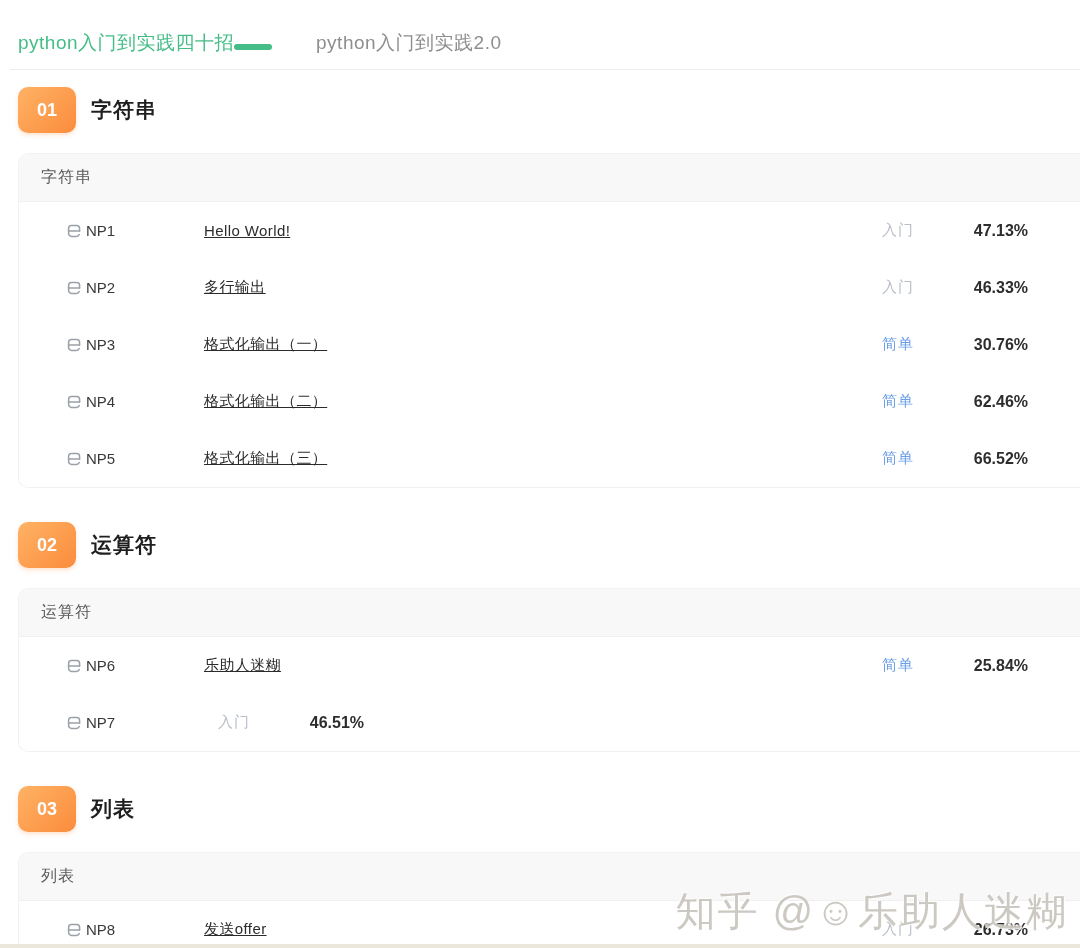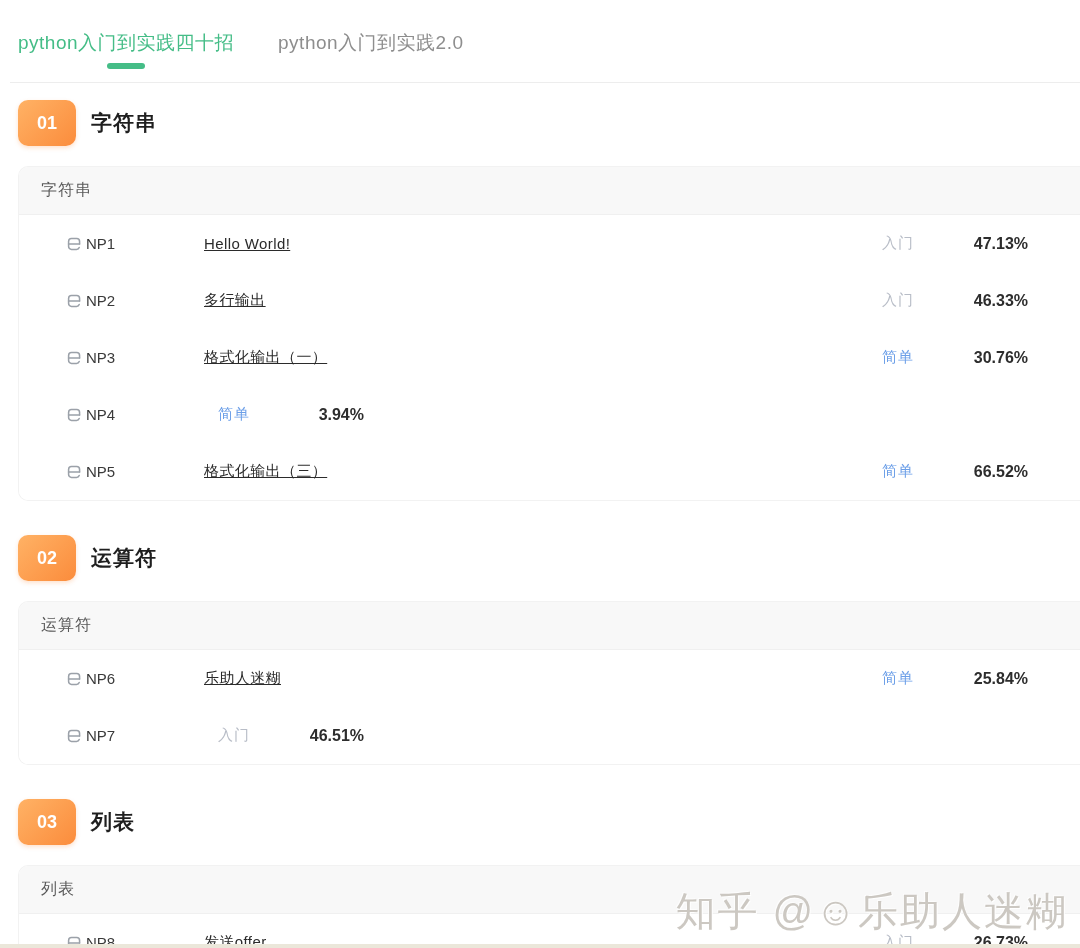--- a/index.html
+++ b/index.html
@@ -5,21 +5,21 @@
   html,body{margin:0;padding:0;background:#fff;}
   body{
     width:1080px;height:948px;overflow:hidden;position:relative;
     font-family:"Liberation Sans","DejaVu Sans",sans-serif;
     -webkit-font-smoothing:antialiased;
   }
   .page{position:relative;width:1080px;height:948px;}
 
   
   .tabs{display:flex;align-items:flex-start;padding:30px 0 0 18px;gap:44px;}
-  .tab{display:flex;flex-direction:column;align-items:center;cursor:pointer;}
+  .tab{display:flex;flex-direction:row;align-items:center;cursor:pointer;}
   .tab .tab-label{font-size:19px;color:#8e8e8e;letter-spacing:.5px;}
   .tab.active .tab-label{color:var(--accent,#45bd87);}
   .tab-underline{display:none;width:38px;height:6px;border-radius:3px;margin-top:7px;background:var(--accent,#45bd87);}
   .tab.active .tab-underline{display:block;}
   .divider{margin:13px 0 0 10px;border-top:1px solid #ededed;height:0;}
 
   
   .chapter-head{display:flex;align-items:center;margin:17px 0 0 18px;}
   .chapter-badge{
     width:58px;height:46px;border-radius:10px;
@@ -125,22 +125,23 @@
             <span class="p-rate">30.76%</span>
           </div>
           <div class="row">
             <span class="p-icon">
               <svg width="18" height="18" viewBox="0 0 20 20" fill="none" stroke="#9ba1a9" stroke-width="1.7" stroke-linecap="round" stroke-linejoin="round">
                 <path d="M16.2 10 H4"></path>
                 <path d="M16.2 10 V7.2 a3.2 3.2 0 0 0 -3.2 -3.2 H7.2 A3.2 3.2 0 0 0 4 7.2 v5.6 A3.2 3.2 0 0 0 7.2 16 h5.6 a3.2 3.2 0 0 0 3 -2.1"></path>
               </svg>
             </span>
             <span class="p-id">NP4</span>
-            <span class="p-diff" style="color: rgb(108, 159, 232);">简单</span>
-            <span class="p-rate">3.94%</span>
+            <span class="p-title">格式化输出（二）</span>
+            <span class="p-diff" style="color: rgb(108, 159, 232);">简单</span>
+            <span class="p-rate">62.46%</span>
           </div>
           <div class="row">
             <span class="p-icon">
               <svg width="18" height="18" viewBox="0 0 20 20" fill="none" stroke="#9ba1a9" stroke-width="1.7" stroke-linecap="round" stroke-linejoin="round">
                 <path d="M16.2 10 H4"></path>
                 <path d="M16.2 10 V7.2 a3.2 3.2 0 0 0 -3.2 -3.2 H7.2 A3.2 3.2 0 0 0 4 7.2 v5.6 A3.2 3.2 0 0 0 7.2 16 h5.6 a3.2 3.2 0 0 0 3 -2.1"></path>
               </svg>
             </span>
             <span class="p-id">NP5</span>
             <span class="p-title">格式化输出（三）</span>

